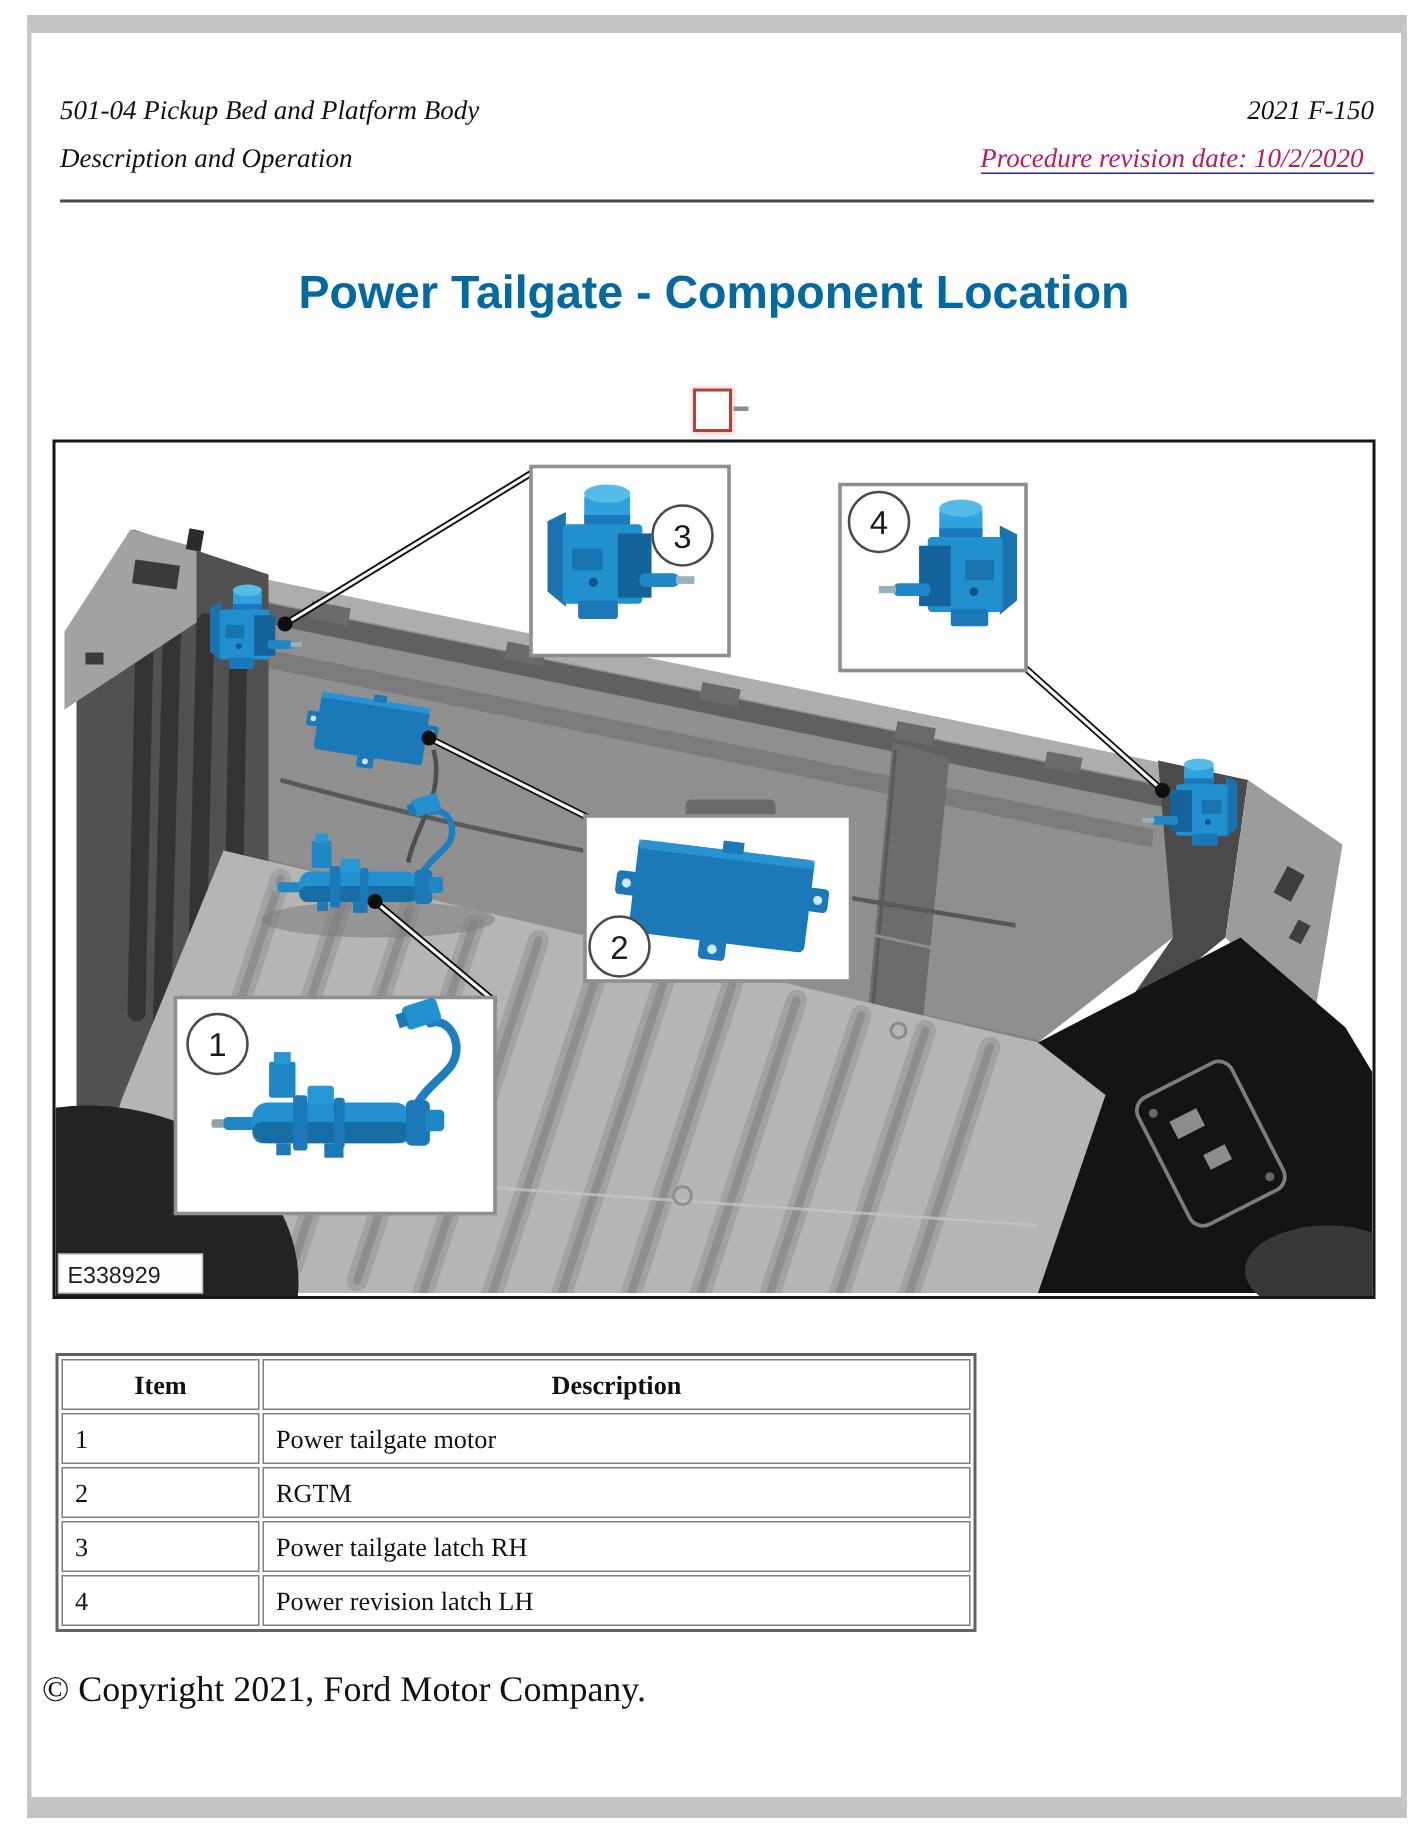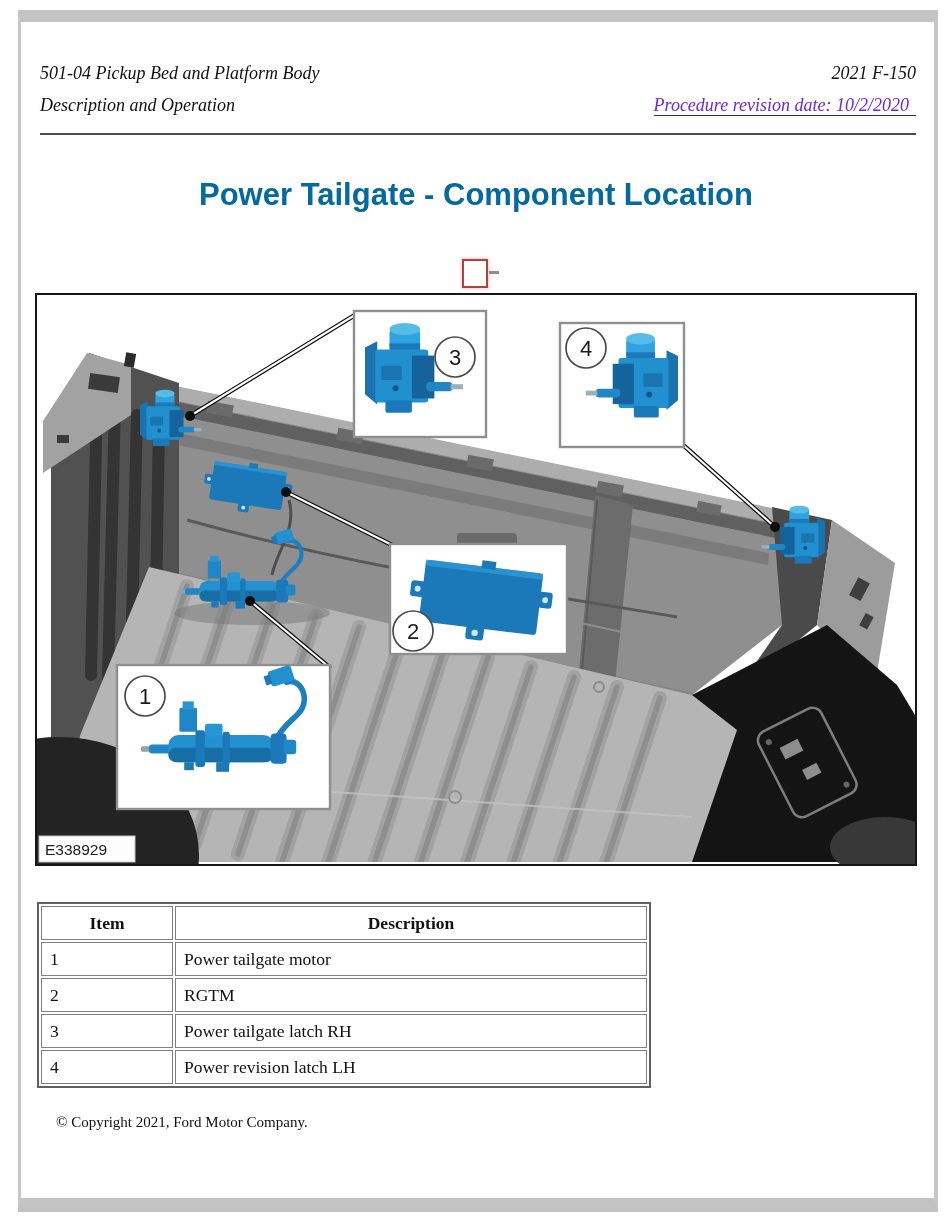--- a/index.html
+++ b/index.html
@@ -6,37 +6,37 @@
   .page{position:relative;width:952px;height:1228px;background:#fff;overflow:hidden;
         font-family:"Liberation Serif", serif;color:#111;}
   .frame{position:absolute;left:18px;top:10px;width:920px;height:1202px;
          border-top:12px solid #c3c3c3;border-bottom:14px solid #c3c3c3;
          border-left:3px solid #c7c7c7;border-right:4px solid #c7c7c7;
          box-sizing:border-box;background:#fff;}
   .hdr-line{position:absolute;font-style:italic;font-size:18px;white-space:nowrap;}
   .hdr-a{left:40px;top:63px;}
   .hdr-b{left:40px;top:95px;}
   .hdr-c{right:36px;top:63px;text-align:right;}
-  .hdr-link{right:36px;top:95px;text-align:right;color:#6d28d9;cursor:pointer;}
+  .hdr-link{right:36px;top:95px;text-align:right;color:#be185d;cursor:pointer;}
   .hdr-link span{border-bottom:1.6px solid #2424aa;padding-right:7px;}
   .rule{position:absolute;left:40px;top:133px;width:876px;height:2px;background:#4c4c4c;}
   .title{position:absolute;left:0;top:177px;width:952px;text-align:center;
          font-family:"Liberation Sans", sans-serif;font-weight:bold;font-size:31px;color:#0369a1;}
   .imgph{position:absolute;left:462px;top:259px;width:22px;height:25px;
          border:2px solid #b2413e;box-shadow:0 0 3px 1px rgba(226,160,160,.55);background:#fff;}
   .imgph-dash{position:absolute;left:489px;top:271px;width:10px;height:3px;background:#8d8d8d;}
   .figure{position:absolute;left:35px;top:293px;width:878px;height:569px;
           border:2px solid #161616;background:#fff;}
   .itable{position:absolute;left:37px;top:902px;width:614px;border-collapse:separate;
           border-spacing:2px;border:2px solid #616161;background:#fff;
           font-family:"Liberation Serif", serif;font-size:17.5px;}
   .itable th{border:1px solid #7f7f7f;font-weight:bold;text-align:center;padding:5px 4px;height:22px;}
   .itable td{border:1px solid #7f7f7f;text-align:left;padding:4px 8px;height:24px;vertical-align:middle;}
   .itable .col-item{width:122px;}
-  .copyright{position:absolute;left:56px;top:1114px;font-size:15px;font-family:Liberation Serif, serif;}
+  .copyright{position:absolute;left:28px;top:1114px;font-size:24px;font-family:Liberation Serif, serif;}
   svg text{font-family:"Liberation Sans", sans-serif;}
 </style>
 </head>
 <body>
 
 <div class="page">
   <div class="frame"></div>
 
   <div class="hdr-line hdr-a">501-04 Pickup Bed and Platform Body</div>
   <div class="hdr-line hdr-b">Description and Operation</div>

